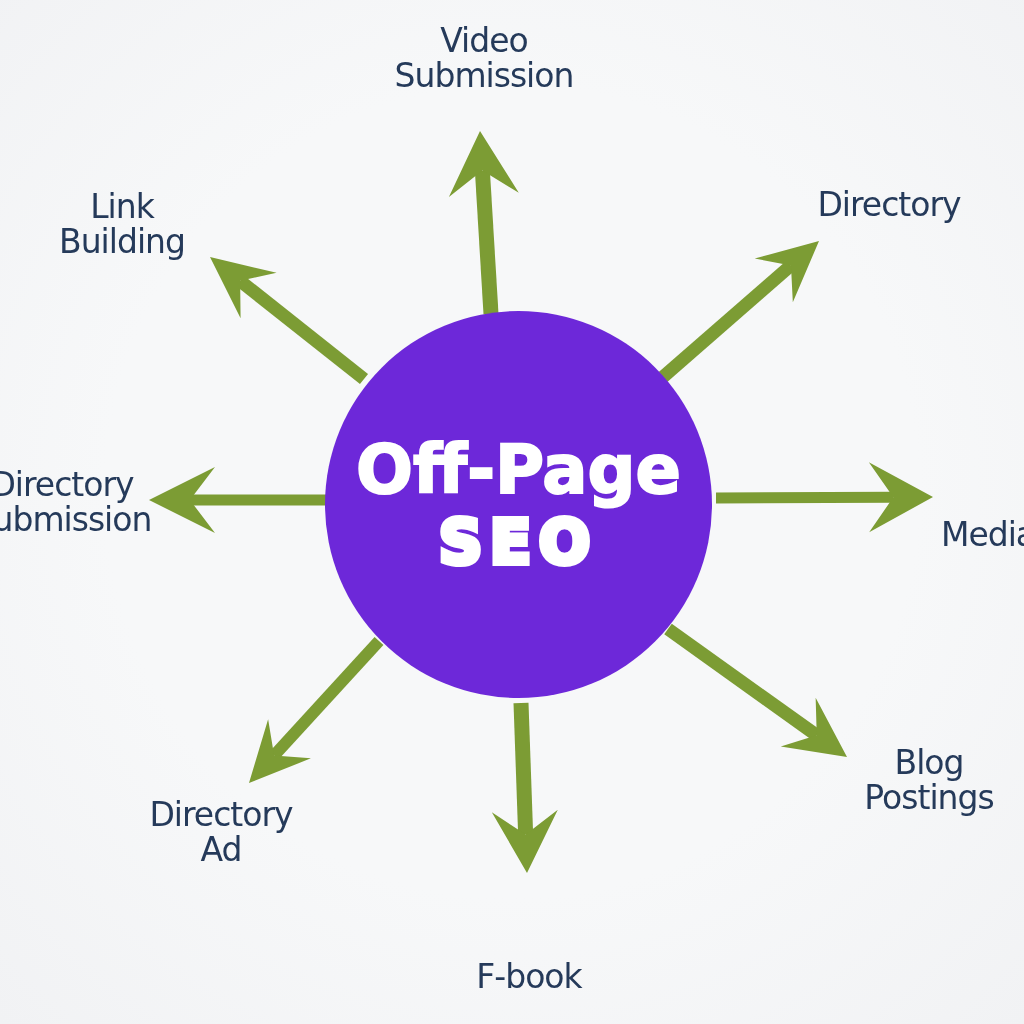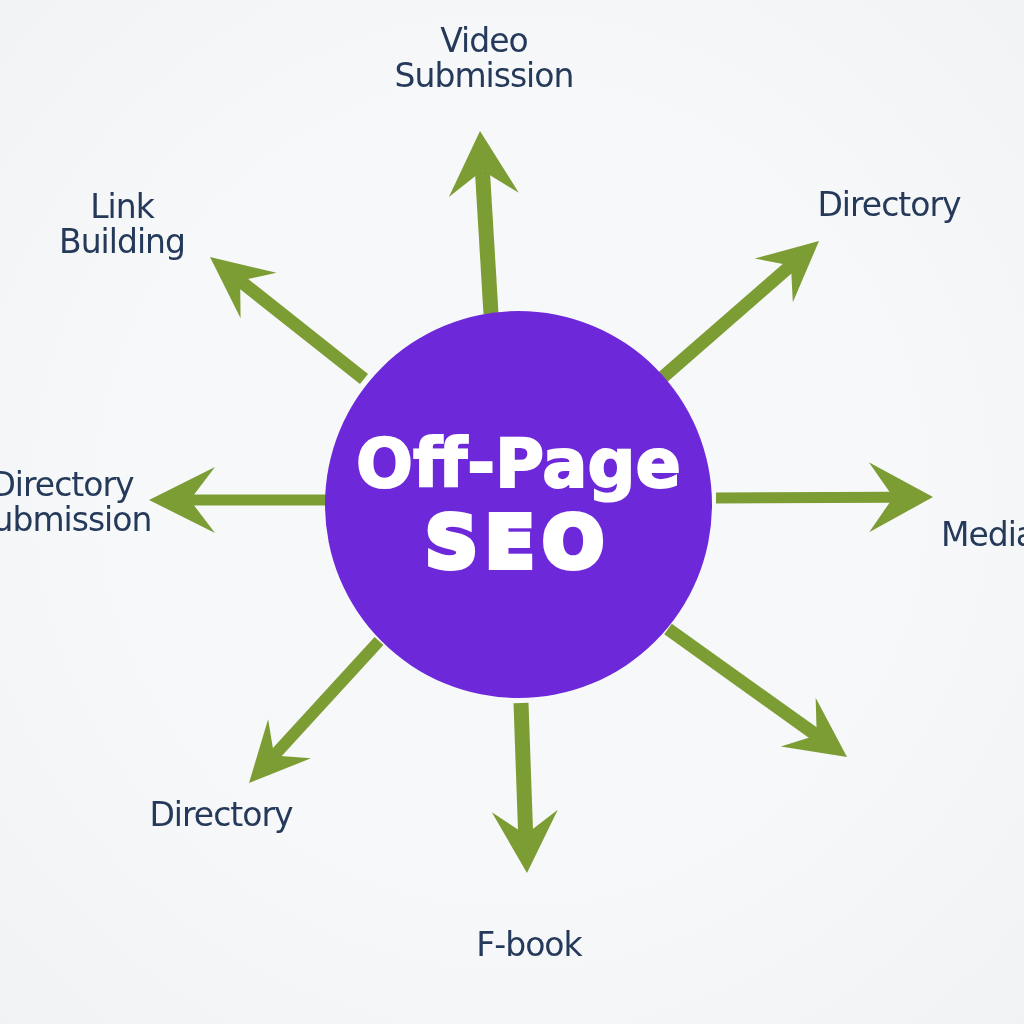--- a/index.html
+++ b/index.html
@@ -41,21 +41,21 @@
   .center-line1 {
     color: #ffffff;
     font-size: 67px;
     font-weight: bold;
     letter-spacing: 0px;
     -webkit-text-stroke: 2px #ffffff;
     line-height: 1.0;
   }
   .center-line2 {
     color: #ffffff;
-    font-size: 72px;
+    font-size: 60px;
     font-weight: bold;
     letter-spacing: 8px;
     -webkit-text-stroke: 6px #ffffff;
     line-height: 1.0;
     margin-top: 8px;
   }
   .node {
     position: absolute;
     transform: translateX(-50%);
     color: #253a5a;
@@ -64,21 +64,21 @@
     text-align: center;
     white-space: nowrap;
     letter-spacing: -1px;
   }
   .node span { display: block; }
 
   #n-video-submission     { left: 484px; top: 24px;  }
   #n-articles             { left: 889px; top: 188px; }
   #n-media                { left: 988px; top: 518px; }
   #n-blog-postings        { left: 929px; top: 746px; }
-  #n-f-book-creation      { left: 529px; top: 928px; }
+  #n-f-book-creation      { left: 529px; top: 960px; }
   #n-classified-ad        { left: 221px; top: 798px; }
   #n-directory-submission { left: 62px;  top: 468px; }
   #n-link-building        { left: 122px; top: 190px; }
 </style>
 </head>
 <body>
 
 <div class="stage">
 
   <svg id="arrows-svg" width="1024" height="1024" viewBox="0 0 1024 1024">
@@ -127,27 +127,32 @@
   </div>
 
   <div class="node" id="n-articles">
     <span>Directory</span>
   </div>
 
   <div class="node" id="n-media">
     <span>Media</span>
   </div>
 
+  <div class="node" id="n-blog-postings">
+    <span>Blog</span>
+    <span>Postings</span>
+  </div>
 
   <div class="node" id="n-f-book-creation">
     <span>F-book</span>
   </div>
 
   <div class="node" id="n-classified-ad">
     <span>Directory</span>
+    <span>Ad</span>
   </div>
 
   <div class="node" id="n-directory-submission">
     <span>Directory</span>
     <span>Submission</span>
   </div>
 
   <div class="node" id="n-link-building">
     <span>Link</span>
     <span>Building</span>

